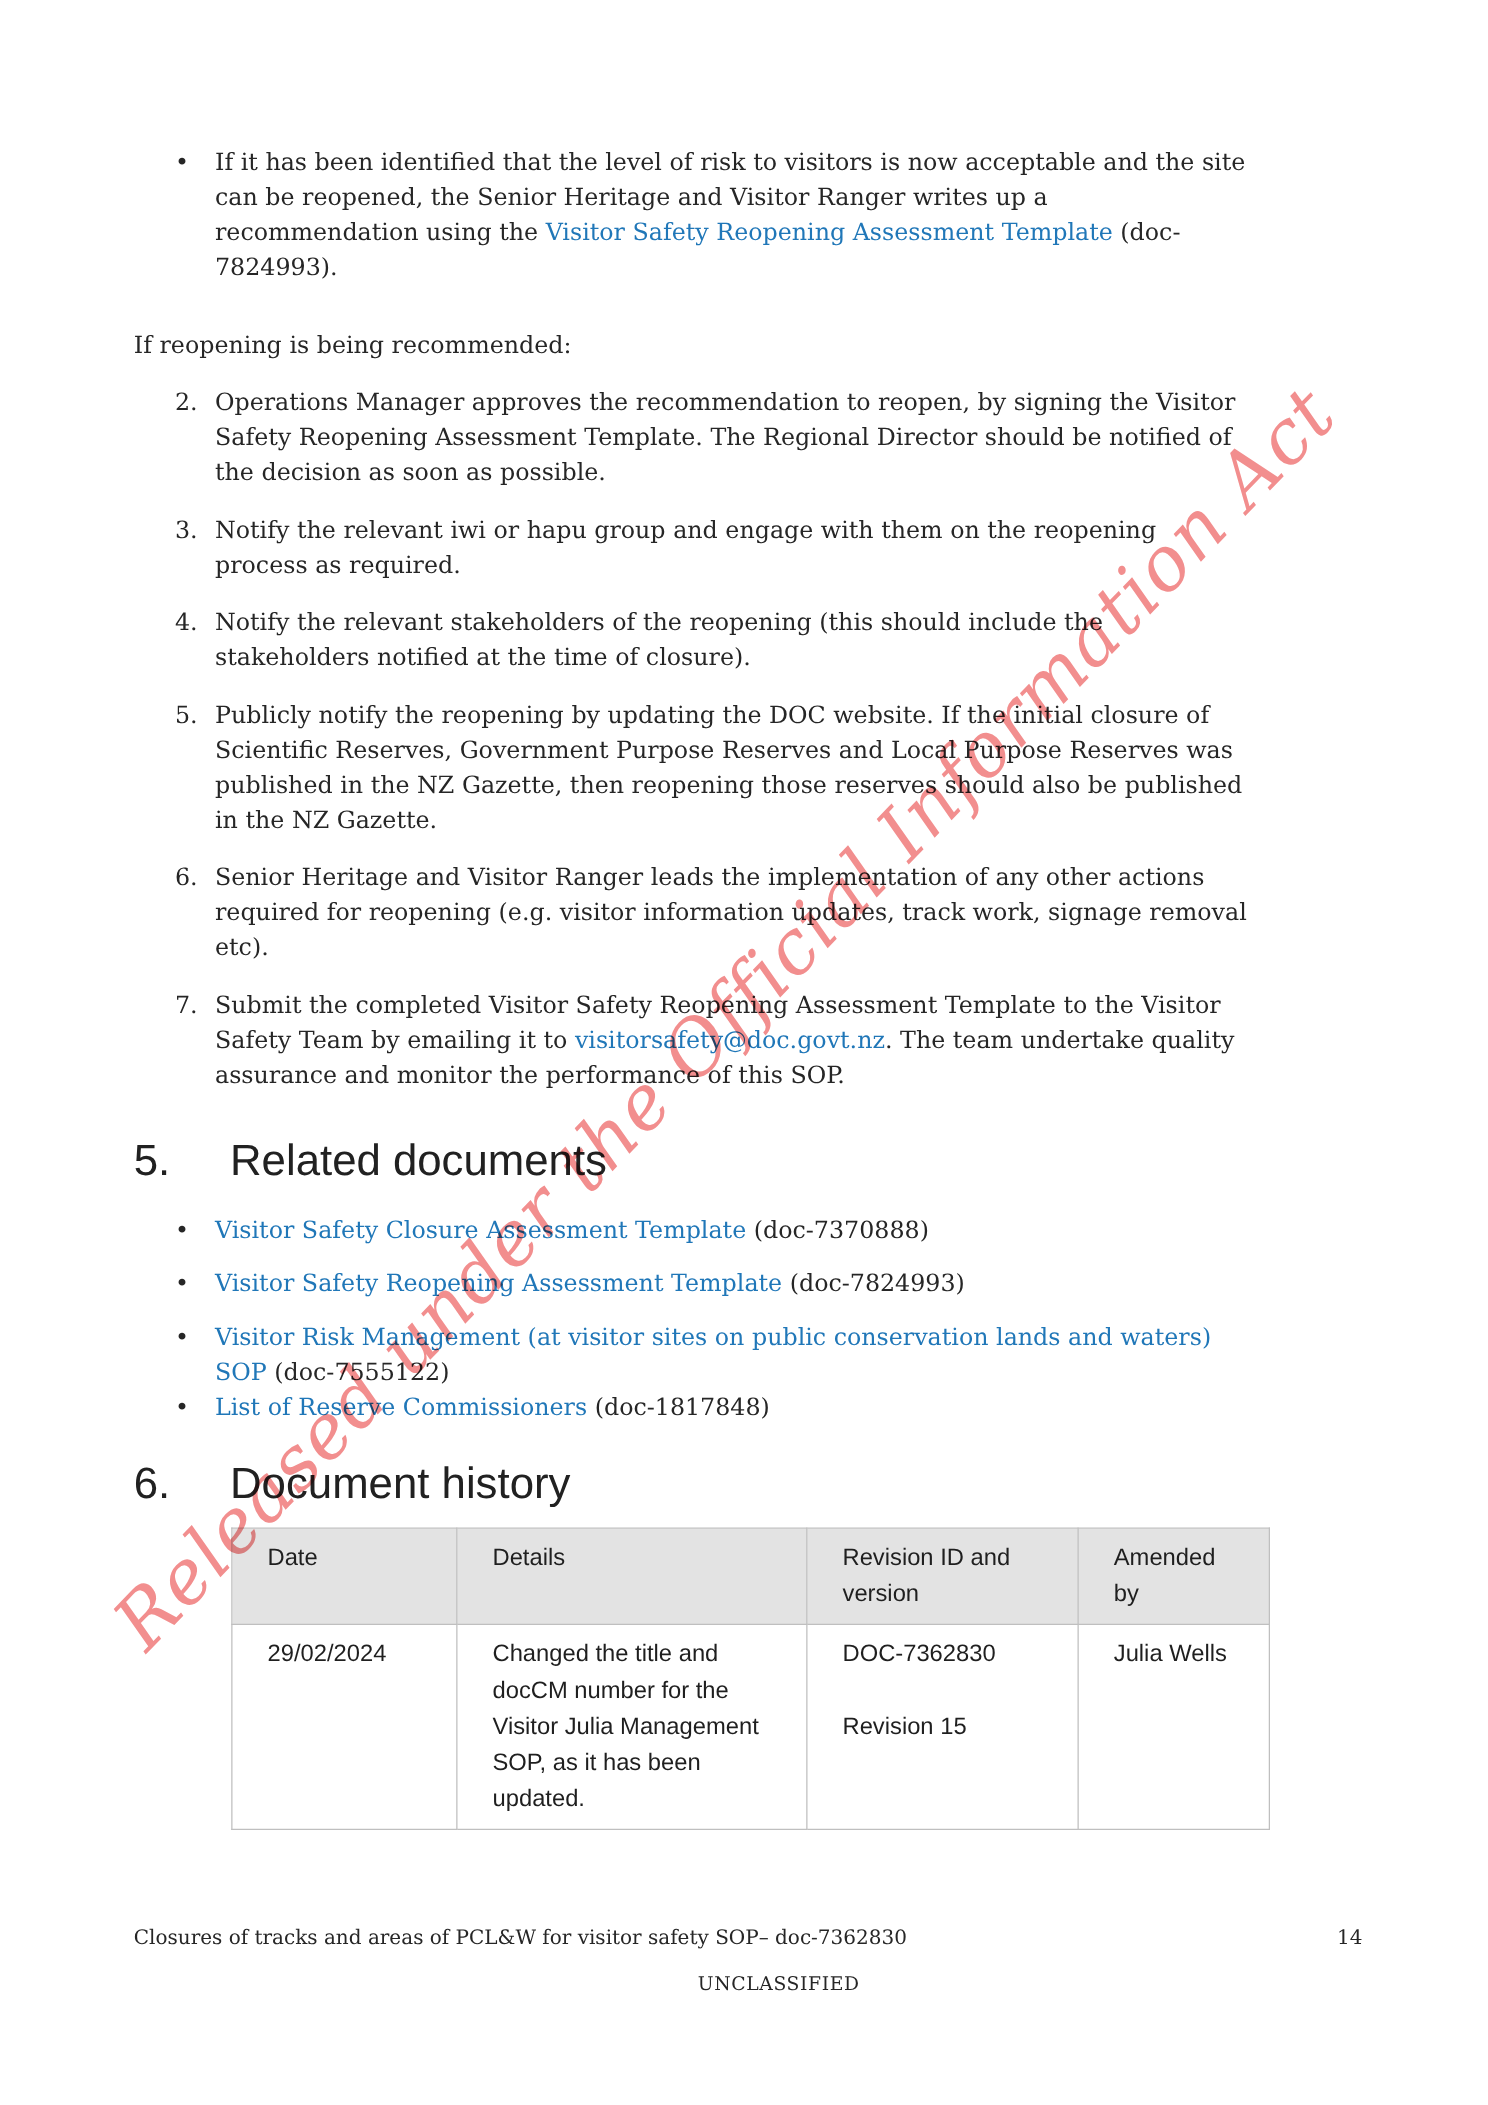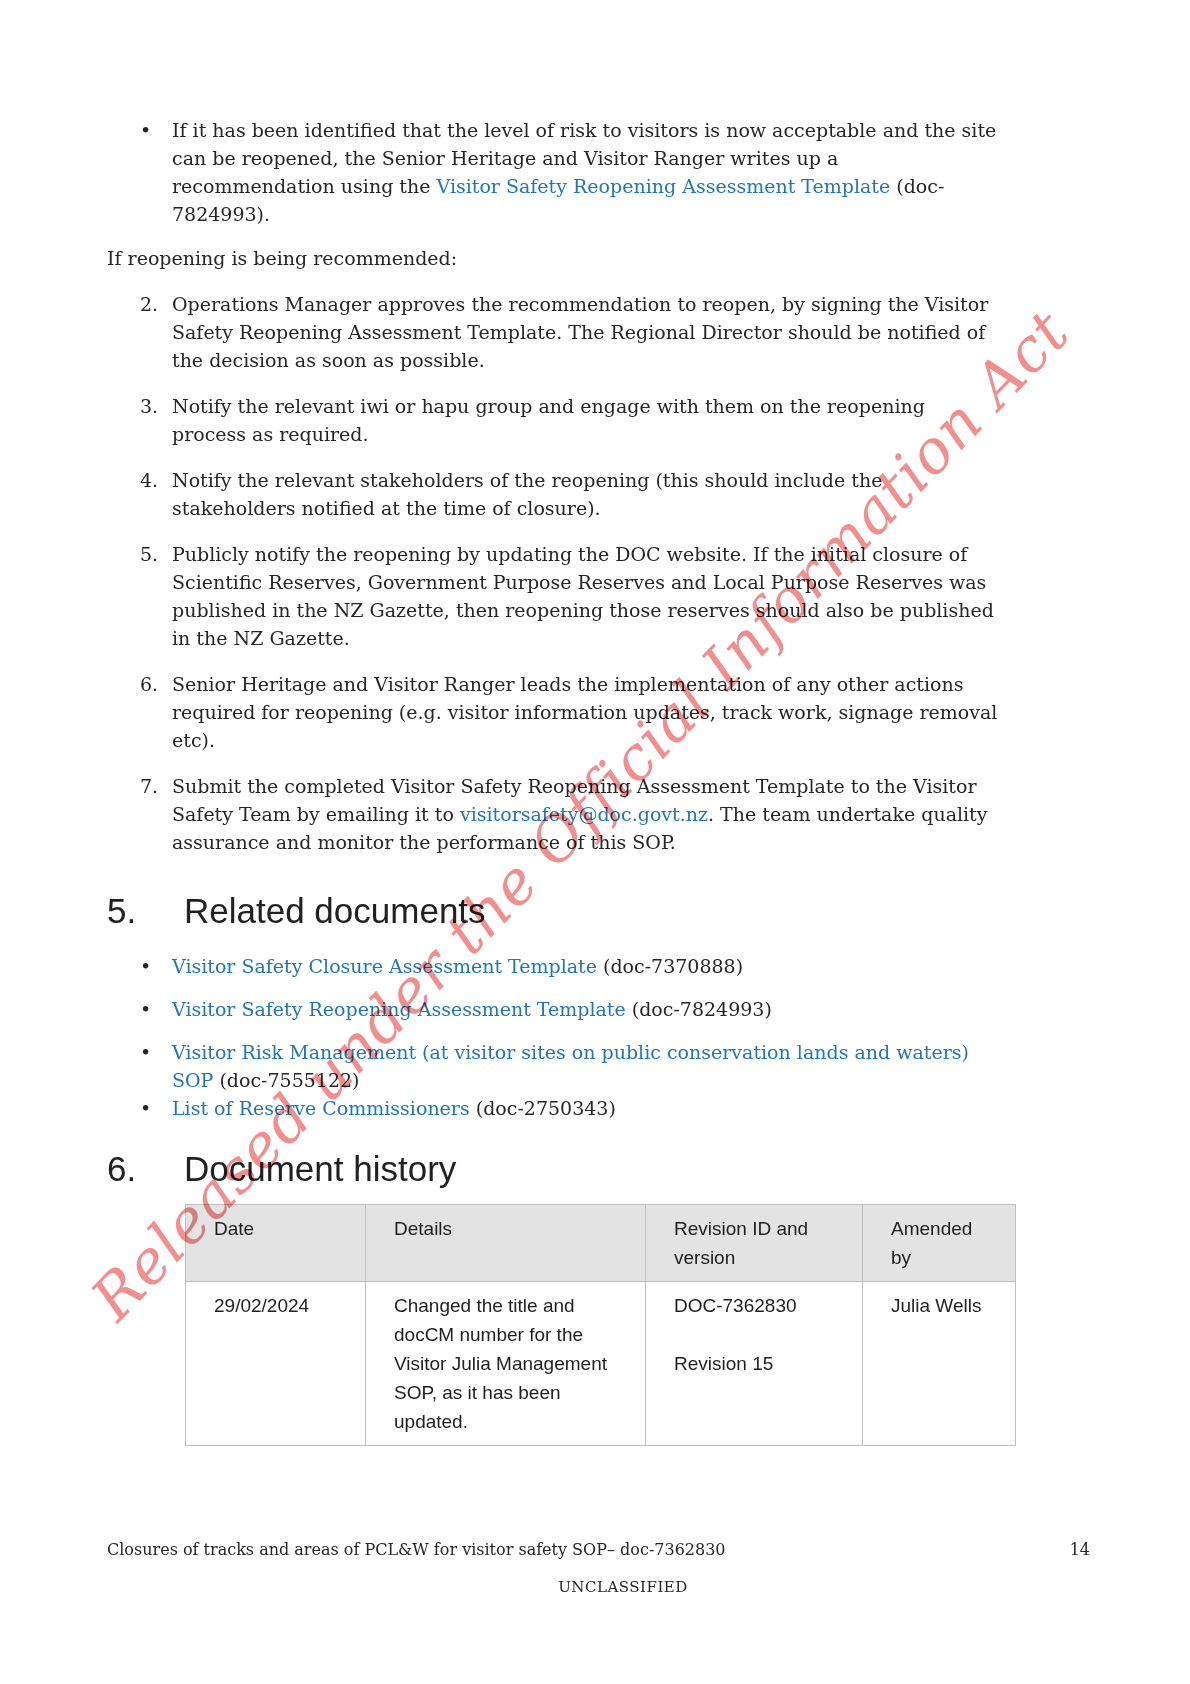--- a/index.html
+++ b/index.html
@@ -34,21 +34,21 @@
   }
   .li { display:flex; margin-top:18px; }
   .li.first { margin-top:116px; }
   .li .marker {
     flex:none;
     width:65px;
     padding-left:33px;
     box-sizing:border-box;
   }
   .li .text { width:830px; }
-  .para { margin:16px 0 0 0; }
+  .para { margin:34px 0 0 0; }
   a.doclink {
     color:#2077B8;
     cursor:pointer;
   }
   .heading {
     display:flex;
     font-family:"Liberation Sans", sans-serif;
     font-size:35px;
     line-height:42px;
     color:#212121;
@@ -153,21 +153,21 @@
   <div class="li rb">
     <span class="marker">•</span>
     <span class="text"><a class="doclink">Visitor Safety Reopening Assessment Template</a><span> (doc-7824993)</span></span>
   </div>
   <div class="li rb">
     <span class="marker">•</span>
     <span class="text"><a class="doclink">Visitor Risk Management (at visitor sites on public conservation lands and waters) SOP</a><span> (doc-7555122)</span></span>
   </div>
   <div class="li rb rb-tight">
     <span class="marker">•</span>
-    <span class="text"><a class="doclink">List of Reserve Commissioners</a><span> (doc-2750343)</span></span>
+    <span class="text"><a class="doclink">List of Reserve Commissioners</a><span> (doc-1817848)</span></span>
   </div>
 
   <div class="heading h6">
     <span class="hnum">6.</span>
     <span>Document history</span>
   </div>
 
   <table class="history">
     <colgroup>
       <col style="width:180px">

